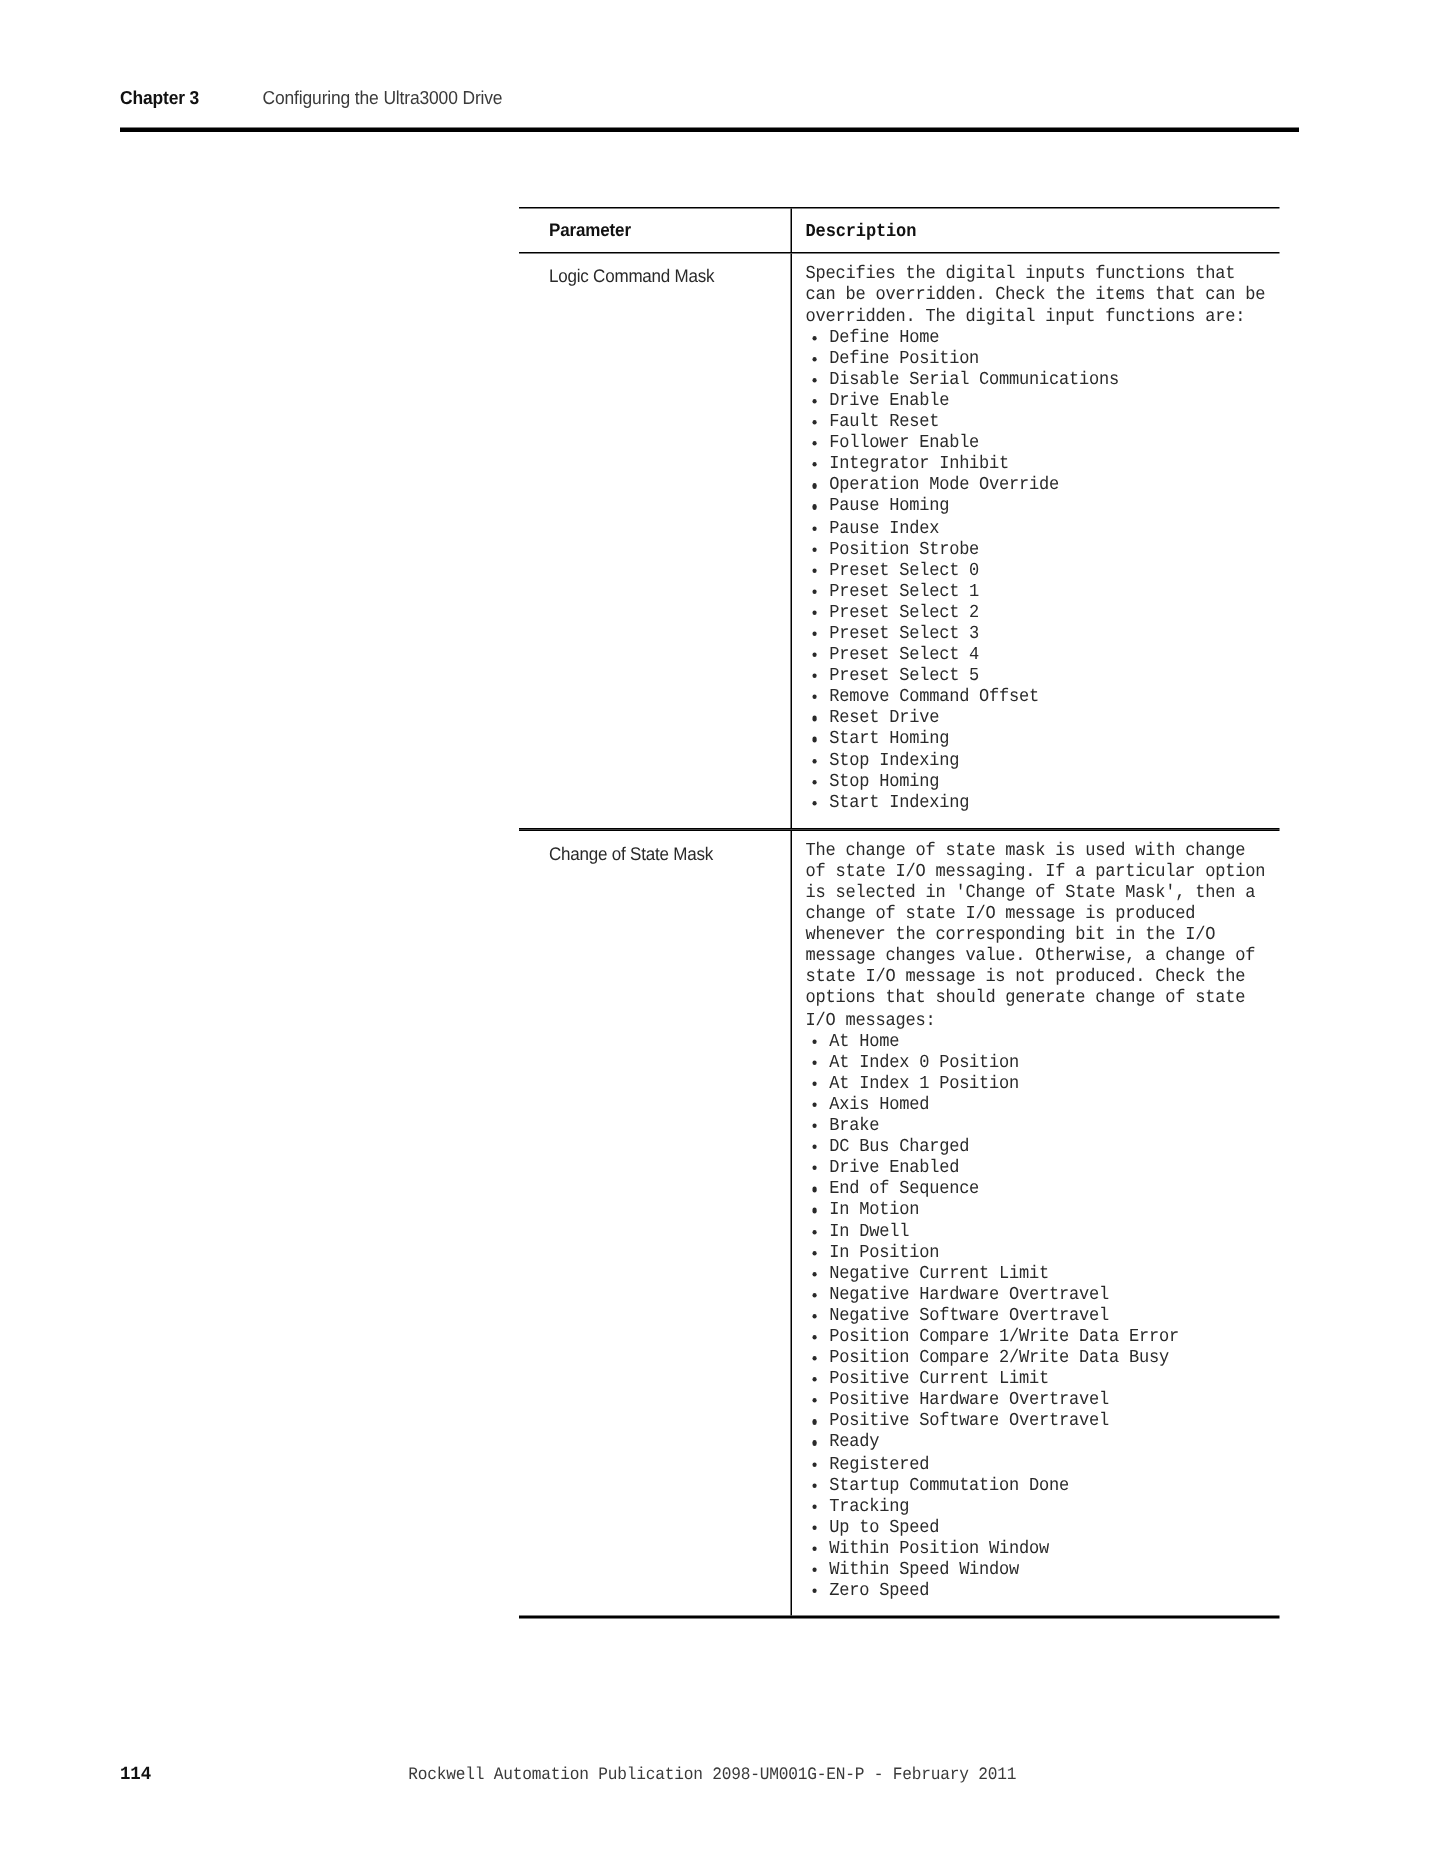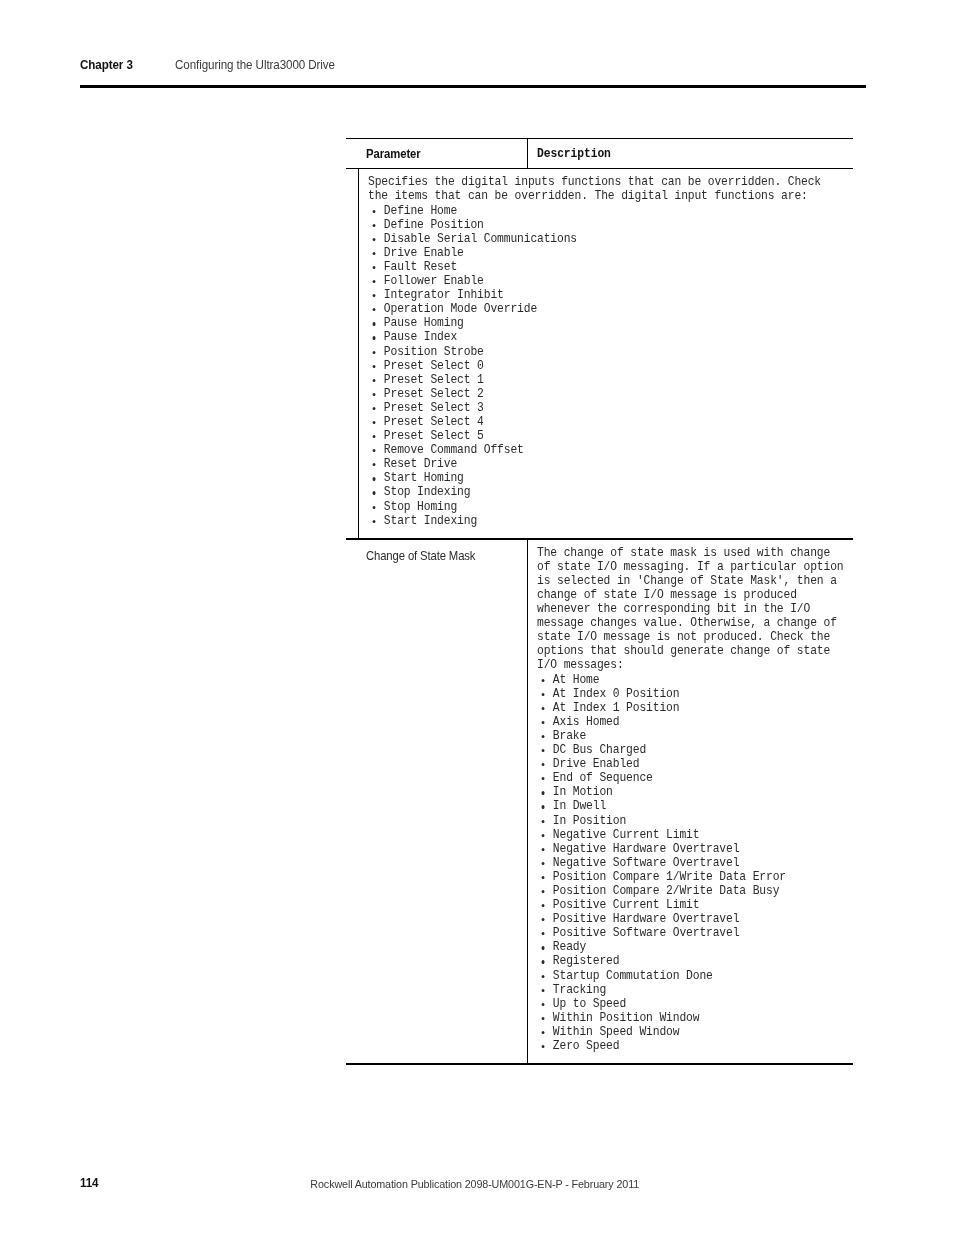--- a/index.html
+++ b/index.html
@@ -169,20 +169,21 @@
     background: #2a2a2a;
   }
 
   
   .page-footer {
     position: absolute;
     left: 80px;
     top: 1176px;
     width: 786px;
     height: 20px;
+    font-family: Liberation Mono, monospace;
   }
   .folio {
     position: absolute;
     left: 0;
     top: 0;
     font-size: 12.5px;
     font-weight: bold;
     color: #111111;
     letter-spacing: -0.1px;
     transform: scaleX(0.93);
@@ -224,20 +225,23 @@
         <span class="hdr-text">Parameter</span>
       </div>
       <div class="cell-desc">
         <span class="hdr-text">Description</span>
       </div>
     </div>
 
     <div class="rule-row"></div>
 
     <div class="trow">
+      <div class="cell-param">
+        <span class="param-text">Logic Command Mask</span>
+      </div>
       <div class="cell-desc">
         <p class="desc-para">Specifies the digital inputs functions that can be overridden. Check the items that can be overridden. The digital input functions are:</p>
         <ul class="bullets">
           <li>Define Home</li>
           <li>Define Position</li>
           <li>Disable Serial Communications</li>
           <li>Drive Enable</li>
           <li>Fault Reset</li>
           <li>Follower Enable</li>
           <li>Integrator Inhibit</li>

